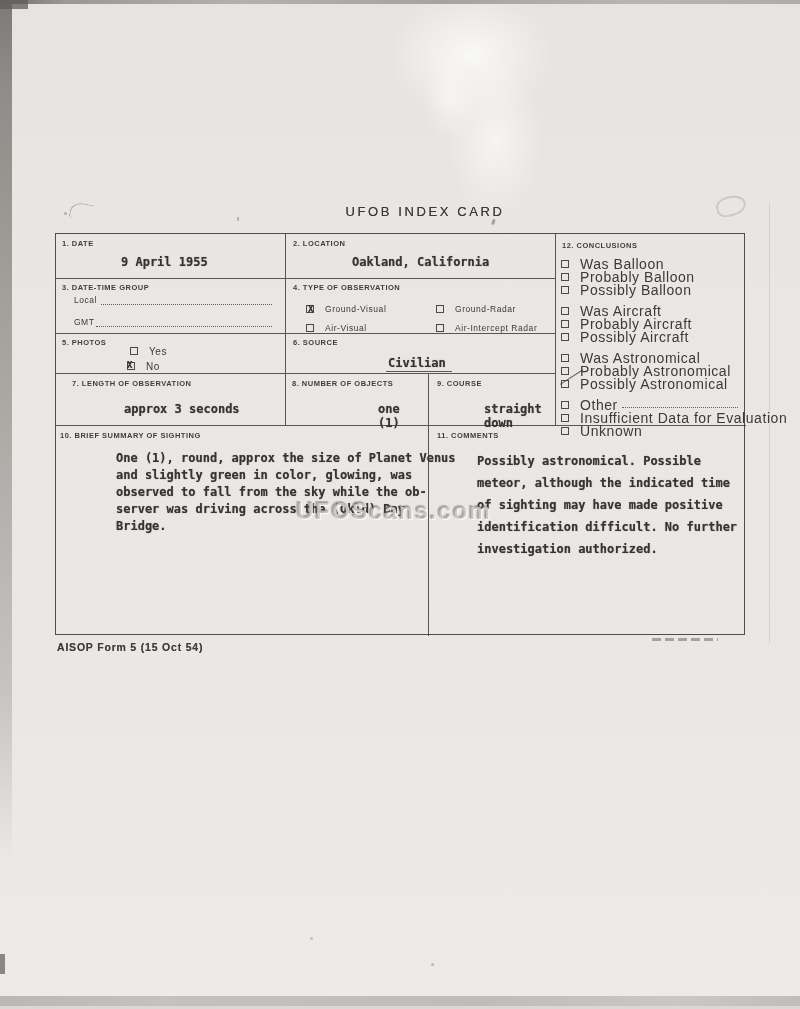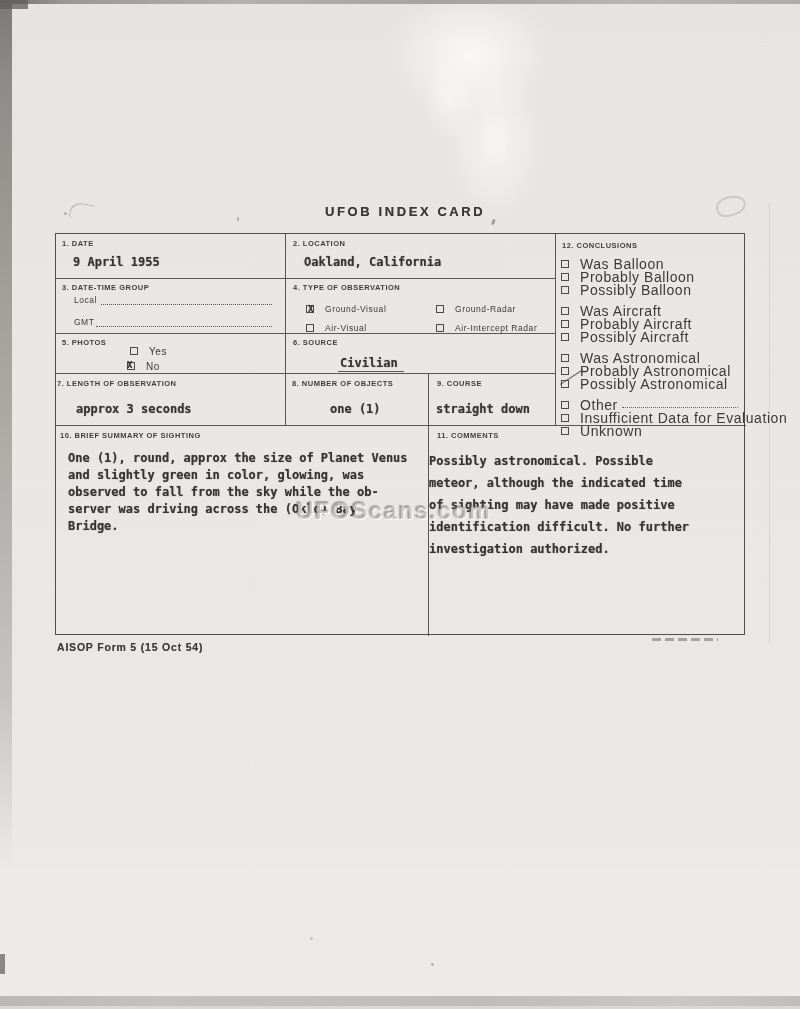--- a/index.html
+++ b/index.html
@@ -27,22 +27,22 @@
   .squiggle{position:absolute;left:70px;top:203px;width:22px;height:16px;
     border-left:1px solid rgba(95,93,89,.45);border-top:1px solid rgba(95,93,89,.35);
     border-radius:60% 10% 40% 20%;transform:rotate(12deg);}
   .squiggle2{position:absolute;left:64px;top:212px;width:3px;height:3px;background:rgba(95,93,89,.4);border-radius:50%;}
   .speck-a{position:absolute;left:492px;top:219px;width:3px;height:6px;background:rgba(90,88,84,.5);border-radius:40% 60% 70% 30%;transform:rotate(20deg);}
   .speck-b{position:absolute;left:237px;top:217px;width:2px;height:4px;background:rgba(90,88,84,.35);}
   .speck-c{position:absolute;left:431px;top:963px;width:3px;height:3px;background:rgba(90,88,84,.35);border-radius:50%;}
   .speck-d{position:absolute;left:310px;top:937px;width:3px;height:3px;background:rgba(90,88,84,.28);border-radius:50%;}
 
   
-  .card-title{position:absolute;left:325px;top:204px;width:200px;text-align:left;
-    font-size:13px;font-weight:bold;letter-spacing:2.6px;color:#3b3935;
+  .card-title{position:absolute;left:325px;top:204px;width:200px;text-align:center;
+    font-size:13px;font-weight:normal;letter-spacing:2.6px;color:#3b3935;
     text-shadow:0 0 .6px rgba(59,57,53,.7);}
 
   
   .watermark{position:absolute;left:296px;top:497px;font-size:24px;font-weight:bold;letter-spacing:1.5px;
     color:rgba(138,136,132,.42);
     text-shadow:1px 1px 0 rgba(255,255,255,.85),-1px -1px 1px rgba(80,78,75,.38);
     font-family:"Liberation Sans",sans-serif;z-index:30;}
 
   
   .ftable{position:absolute;left:55px;top:233px;width:690px;height:402px;
@@ -62,21 +62,21 @@
   .box3{left:0;top:45px;width:230px;height:55px;}
   .box4{left:230px;top:45px;width:270px;height:55px;}
   .box5{left:0;top:100px;width:230px;height:40px;}
   .box6{left:230px;top:100px;width:270px;height:40px;}
   .box7{left:0;top:140px;width:230px;height:52px;}
   .box8{left:230px;top:140px;width:143px;height:52px;}
   .box9{left:373px;top:140px;width:127px;height:52px;}
   .box10{left:0;top:192px;width:373px;height:210px;}
   .box11{left:373px;top:192px;width:317px;height:210px;}
 
-  .val-abs{position:absolute;}
+  .val-abs{position:absolute;margin-left:48px;}
 
   
   .crow{display:flex;align-items:flex-start;margin:0;line-height:10.4px;}
   .cb{width:6px;height:6px;border:1px solid rgba(58,56,52,.9);margin:1px 11px 0 0;flex:none;position:relative;}
   .clabel{font-size:14px;letter-spacing:.55px;color:#3c3a36;white-space:nowrap;}
   .cgroup{margin-bottom:11px;}
   .cgroup .crow{margin-bottom:2.4px;}
   .xmark{position:absolute;left:-1px;top:-3px;font-family:"DejaVu Sans Mono",monospace;
     font-weight:bold;font-size:9px;color:#333;text-shadow:0 0 1px rgba(51,49,45,.6);}
   .xmark.offset{left:1px;top:-2px;}
@@ -253,21 +253,21 @@
         <span class="clabel">No</span>
       </div>
     </div>
 
     <div class="cell box6 br bb">
       <span class="flabel" style="left:7px;top:4px">6. SOURCE</span>
       <span class="typed val-abs src-underline" style="left:52px;top:22px">Civilian</span>
     </div>
 
     <div class="cell box7 br bb">
-      <span class="flabel" style="left:1px;top:5px">7. LENGTH OF OBSERVATION</span>
+      <span class="flabel" style="left:16px;top:5px">7. LENGTH OF OBSERVATION</span>
       <span class="typed val-abs" style="left:20px;top:28px">approx 3 seconds</span>
     </div>
 
     <div class="cell box8 br bb">
       <span class="flabel" style="left:6px;top:5px">8. NUMBER OF OBJECTS</span>
       <span class="typed val-abs" style="left:44px;top:28px">one (1)</span>
     </div>
 
     <div class="cell box9 br bb">
       <span class="flabel" style="left:8px;top:5px">9. COURSE</span>

